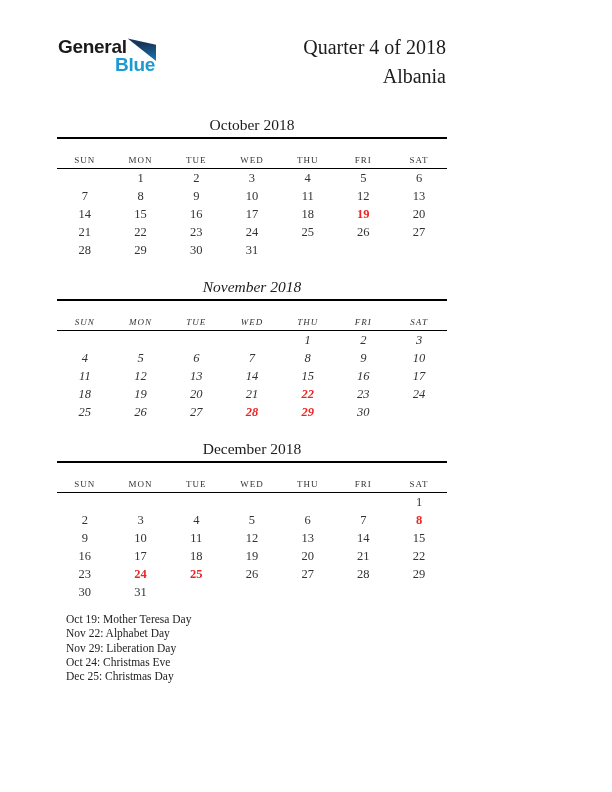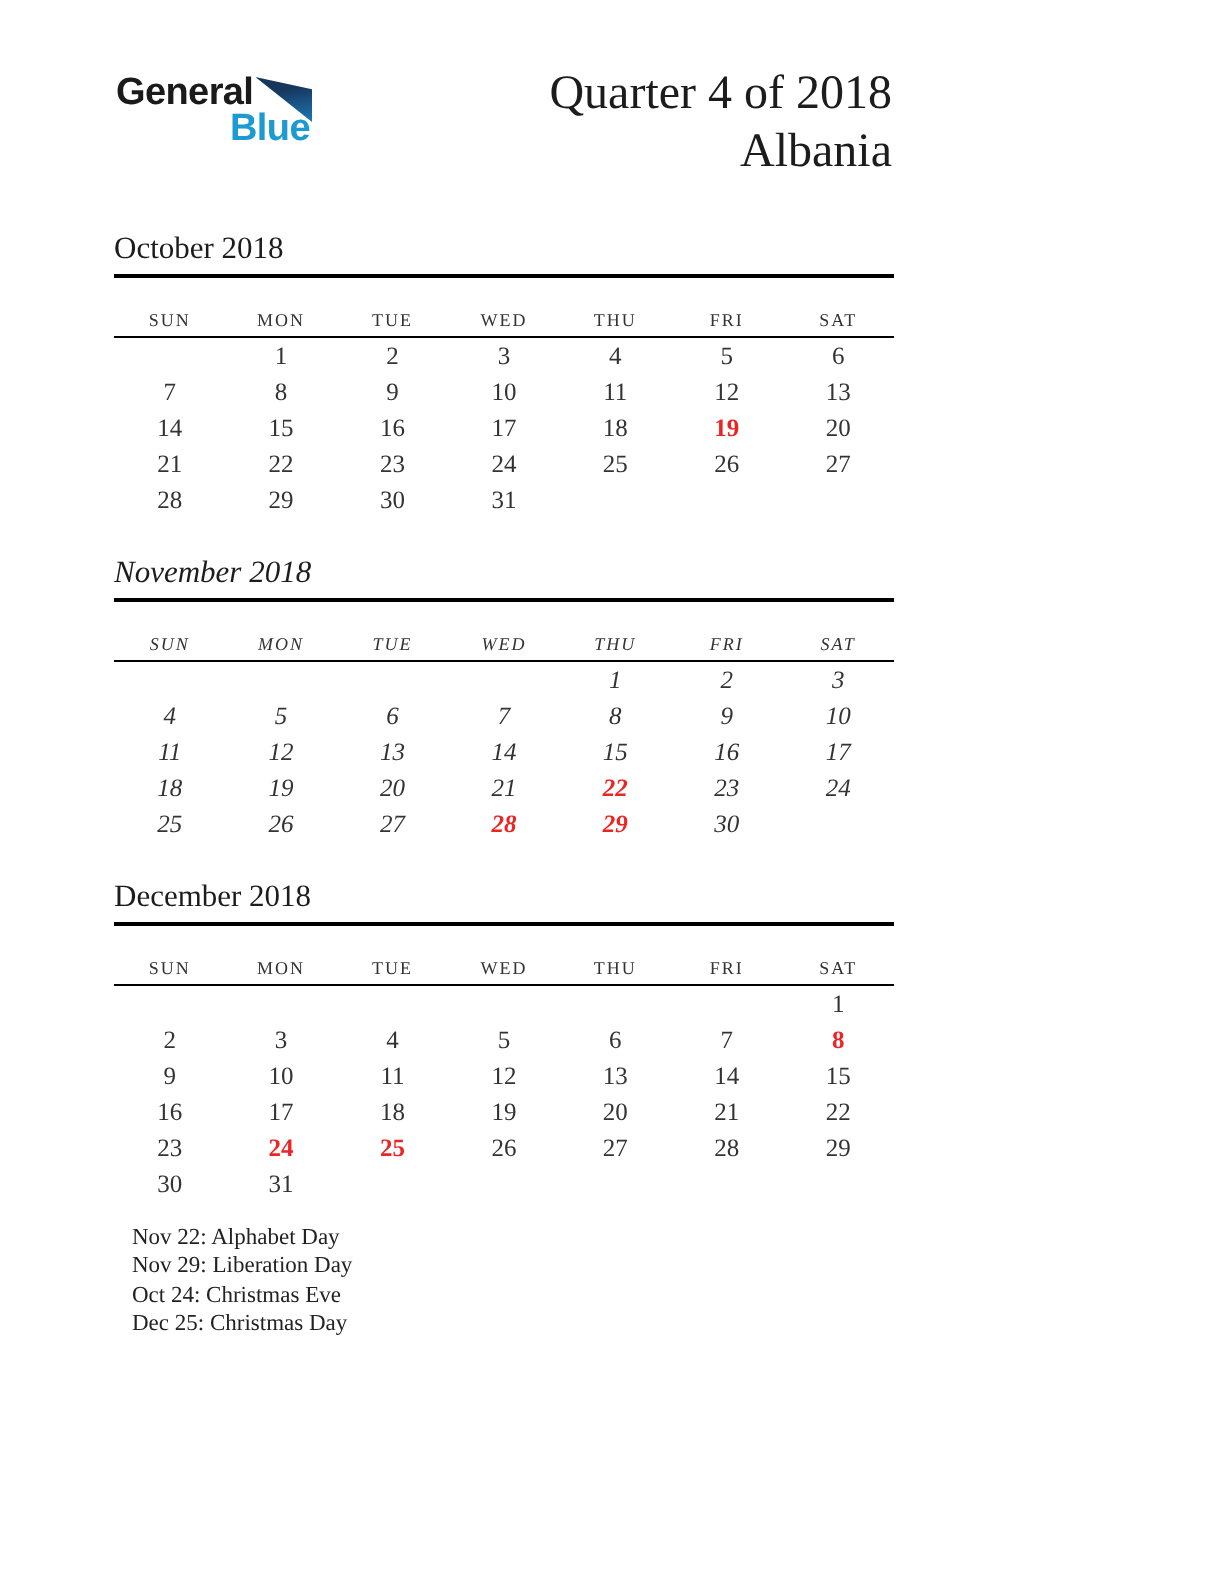--- a/index.html
+++ b/index.html
@@ -50,31 +50,32 @@
     line-height: 21px;
     color: var(--brand-blue);
     text-align: right;
     margin-top: -7px;
     padding-right: 1px;
     font-weight: 700;
     letter-spacing: -0.3px;
   }
   .title-block {
     text-align: right;
-    font-size: 24px;
+    font-size: 20px;
     line-height: 29px;
     color: var(--ink-dark);
     margin-top: -3px;
   }
   
   .month { margin: 0 57px; }
   .month-0 { margin-top: 25px; }
   .month-1 { margin-top: 19px; font-style: italic; }
   .month-2 { margin-top: 19px; }
   .month-title {
+    text-align: center;
     font-size: 15.5px;
     color: var(--ink-dark);
     margin-bottom: 3px;
   }
   table.cal {
     width: 100%;
     border-collapse: collapse;
     table-layout: fixed;
   }
   table.cal thead tr {
@@ -323,19 +324,20 @@
             <td></td>
             <td></td>
             <td></td>
             <td></td>
           </tr>
         </tbody>
       </table>
   </div>
 
   <div class="holidays">
+      <div>Oct 19: Mother Teresa Day</div>
       <div>Nov 22: Alphabet Day</div>
       <div>Nov 29: Liberation Day</div>
       <div>Oct 24: Christmas Eve</div>
       <div>Dec 25: Christmas Day</div>
     </div>
 
 </div>
 
 </body></html>

